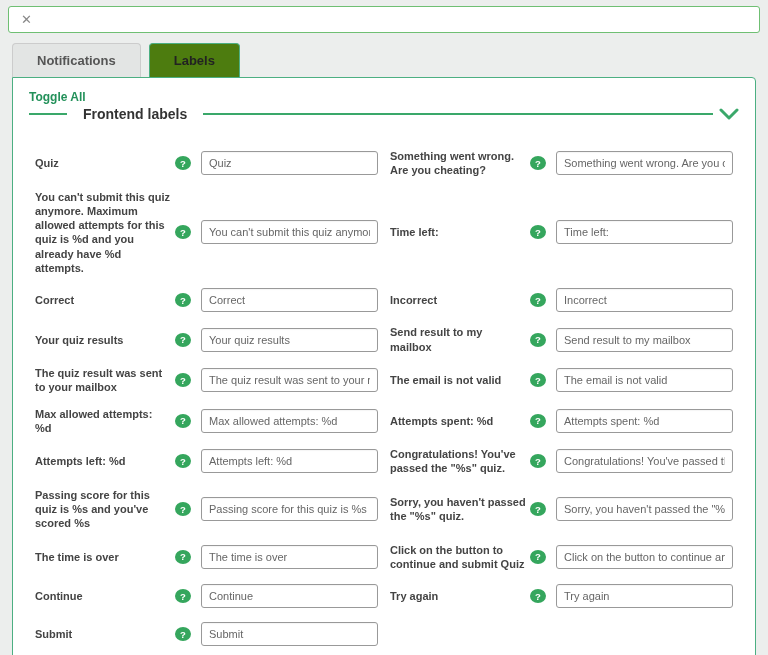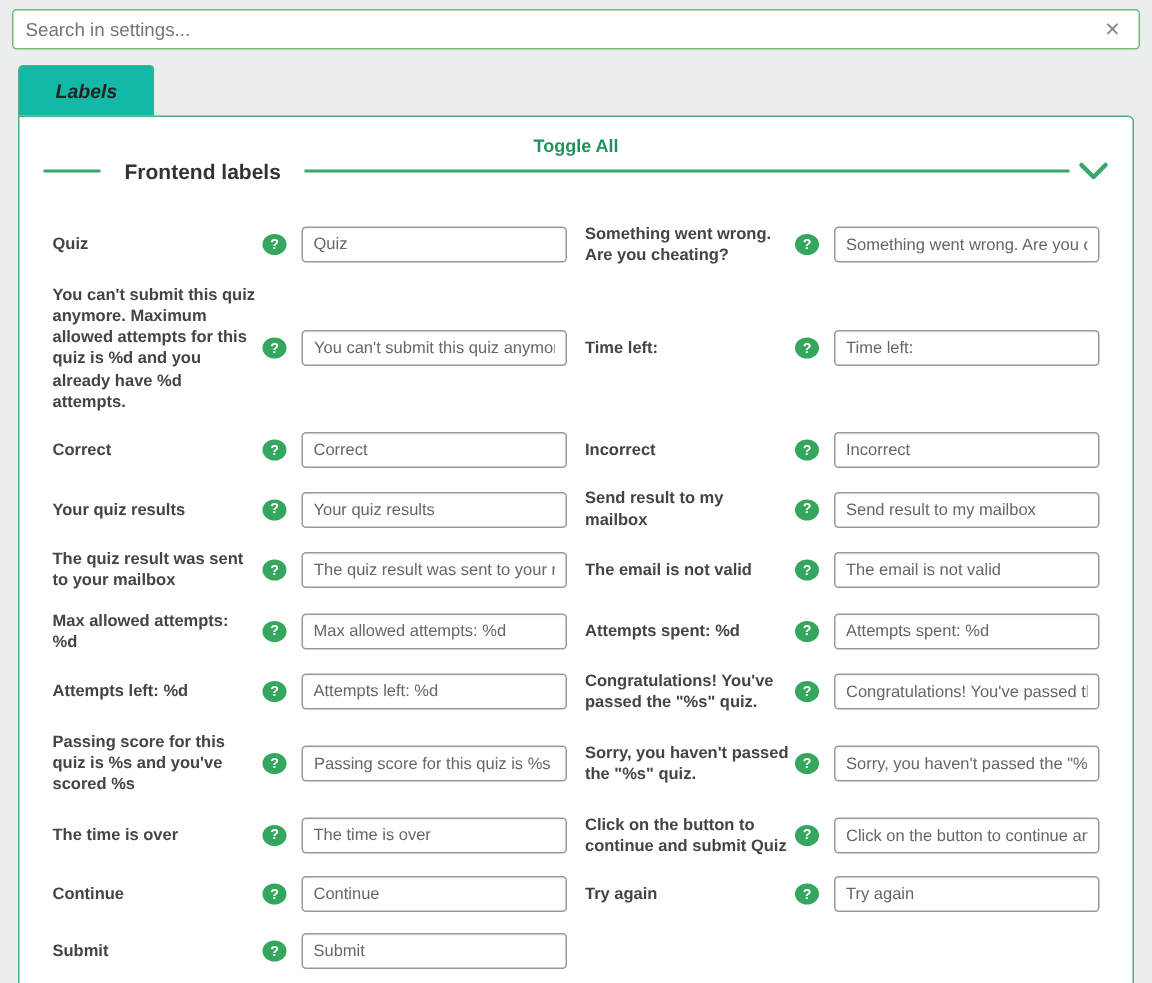--- a/index.html
+++ b/index.html
@@ -42,24 +42,23 @@
     font-size: 13px;
     font-weight: 600;
     color: #555;
     background: #e3e5e4;
     border: 1px solid #ccc;
     border-bottom: none;
     border-radius: 4px 4px 0 0;
     cursor: pointer;
   }
   .tab.active {
-    background: #14b8a6;
+    background: #4d7c0f;
     border-color: #4caf82;
     color: #222;
-    font-style: italic;
   }
   .panel {
     margin: 0 12px 12px 12px;
     background: #fff;
     border: 1px solid #4caf82;
     border-radius: 0 4px 4px 4px;
     padding: 12px 16px 18px 16px;
   }
   .panel-head {
     display: flex;
@@ -77,21 +76,21 @@
     font-weight: 700;
     color: #333;
   }
   .rule-long {
     flex: 1;
     height: 2px;
     background: #3aa86a;
     margin-left: 16px;
   }
   .toggle-all {
-    text-align: center;
+    text-align: left;
     color: #23915a;
     font-weight: 700;
     font-size: 12px;
     margin-bottom: 2px;
     cursor: pointer;
   }
   .chevron {
     display: inline-block;
     margin-left: 6px;
     color: #3aa86a;
@@ -141,25 +140,25 @@
     font-size: 11px;
     color: #666;
     box-shadow: inset 0 1px 1px rgba(0,0,0,0.04);
     outline: none;
   }
 </style>
 </head>
 <body>
 
 <div class="search-wrap">
-  <input type="text" placeholder="Search in settings..." style="">
   <span class="close">✕</span>
 </div>
 
 <div class="tabs">
+  <div class="tab">Notifications</div>
   <div class="tab active">Labels</div>
 </div>
 
 <div class="panel">
   <div class="toggle-all">
     <span>Toggle All</span>
   </div>
   <div class="panel-head">
     <div class="rule-short"></div>
     <div class="panel-title">Frontend labels</div>

